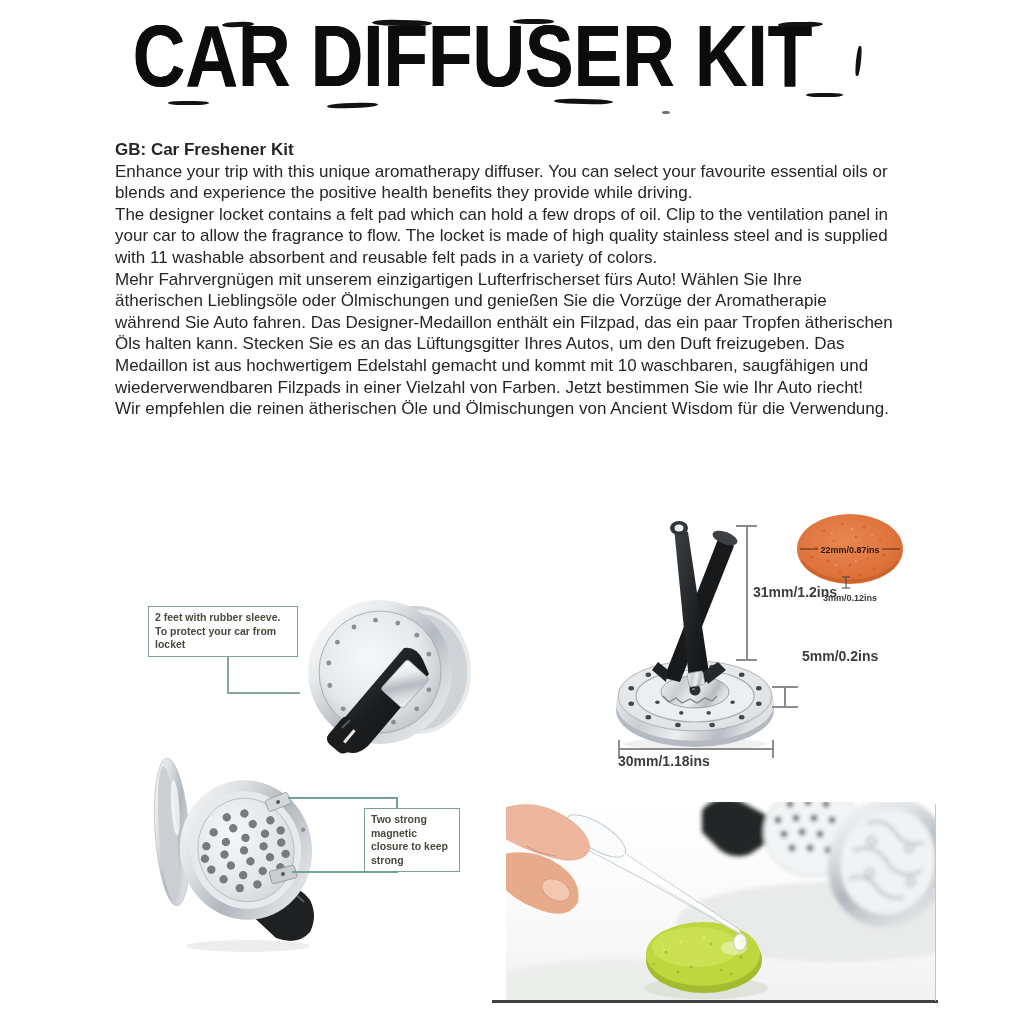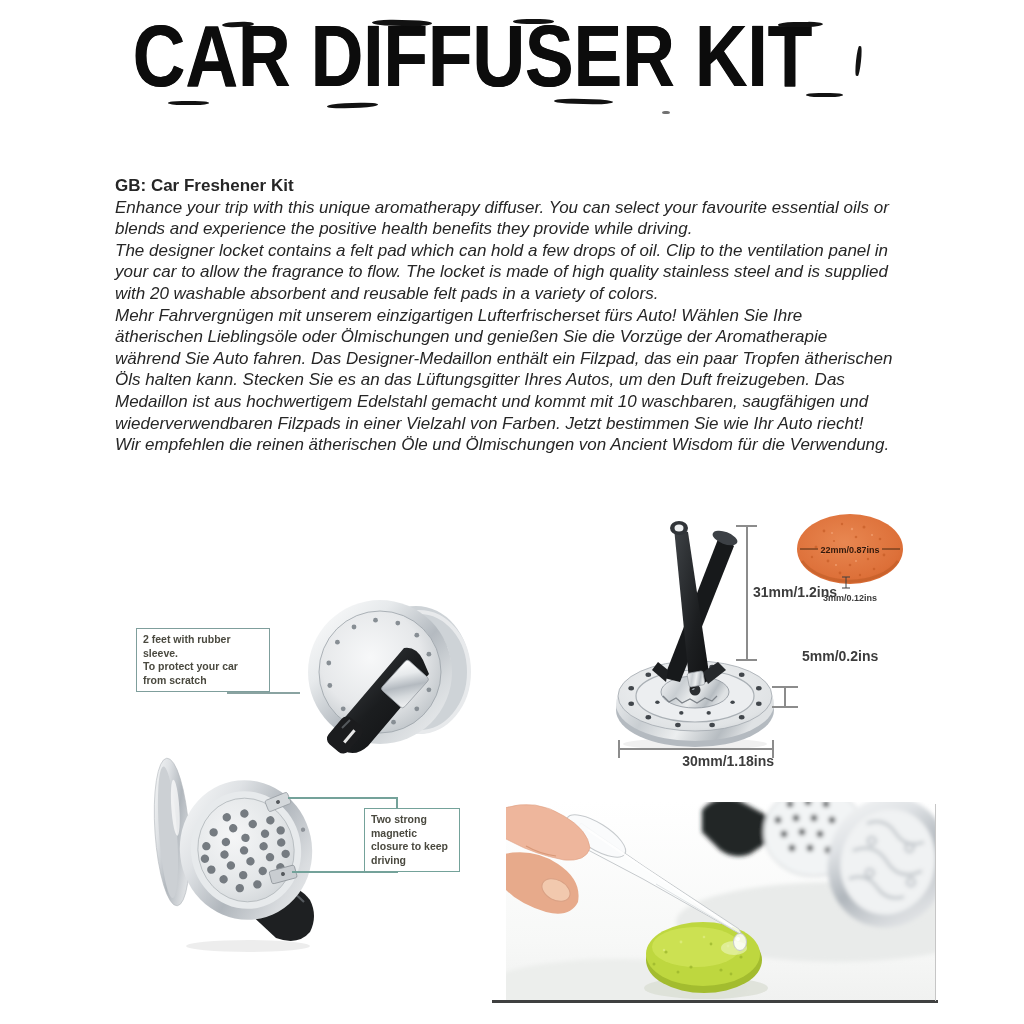--- a/index.html
+++ b/index.html
@@ -20,24 +20,24 @@
     display:inline-block;
     font-size:80px; font-weight:700; letter-spacing:0px; color:#0c0c0c;
     transform:scale(0.91,1.08); transform-origin:50% 0;
     text-shadow:0.5px 0 #0c0c0c;
   }
   .smudge{position:absolute; background:#121212; border-radius:45%/65%;}
 
   
   .textblock{
     position:absolute; left:115px; top:139px; width:778px;
-    font-size:17px; line-height:21.6px; color:#262626;margin-top:36px;
+    font-size:17px; line-height:21.6px; color:#262626;
   }
   .textblock h3{margin:0; font-size:17px; line-height:21.6px; font-weight:700;}
-  .textblock p{margin:0;font-style:italic;}
+  .textblock p{margin:0;}
   .de-gap{margin-top:30px !important;}
 
   
   .callout{
     position:absolute; background:#ffffff;
     border:1.5px solid #7f9e9c;
     font-size:10.5px; font-weight:700; color:#4a493f; line-height:13.5px;
     padding:4px 6px; box-sizing:border-box; z-index:5;
   }
   .line{position:absolute; background:#8aa3a1; z-index:4;}
@@ -67,27 +67,27 @@
 <div class="smudge" style="left:168px;top:101px;width:41px;height:4px"></div>
 <div class="smudge" style="left:327px;top:103px;width:51px;height:5px;transform:rotate(-2deg)"></div>
 <div class="smudge" style="left:554px;top:99px;width:59px;height:5px;transform:rotate(1deg)"></div>
 <div class="smudge" style="left:806px;top:93px;width:37px;height:4px"></div>
 <div class="smudge" style="left:856px;top:46px;width:5px;height:30px;transform:rotate(6deg)"></div>
 <div class="smudge" style="left:662px;top:111px;width:8px;height:3px;opacity:.6"></div>
 
 <div class="textblock">
   <h3>GB: Car Freshener Kit</h3>
   <p>Enhance your trip with this unique aromatherapy diffuser. You can select your favourite essential oils or blends and experience the positive health benefits they provide while driving.</p>
-  <p>The designer locket contains a felt pad which can hold a few drops of oil. Clip to the ventilation panel in your car to allow the fragrance to flow. The locket is made of high quality stainless steel and is supplied with 20 washable absorbent and reusable felt pads in a variety of colors.</p>
+  <p>The designer locket contains a felt pad which can hold a few drops of oil. Clip to the ventilation panel in your car to allow the fragrance to flow. The locket is made of high quality stainless steel and is supplied with 11 washable absorbent and reusable felt pads in a variety of colors.</p>
   <p>Mehr Fahrvergnügen mit unserem einzigartigen Lufterfrischerset fürs Auto! Wählen Sie Ihre ätherischen Lieblingsöle oder Ölmischungen und genießen Sie die Vorzüge der Aromatherapie während Sie Auto fahren. Das Designer-Medaillon enthält ein Filzpad, das ein paar Tropfen ätherischen Öls halten kann. Stecken Sie es an das Lüftungsgitter Ihres Autos, um den Duft freizugeben. Das Medaillon ist aus hochwertigem Edelstahl gemacht und kommt mit 10 waschbaren, saugfähigen und wiederverwendbaren Filzpads in einer Vielzahl von Farben. Jetzt bestimmen Sie wie Ihr Auto riecht! Wir empfehlen die reinen ätherischen Öle und Ölmischungen von Ancient Wisdom für die Verwendung.</p>
 </div>
 
-<div class="callout" style="left:136px;top:606px;width:134px;margin-top:22px;">
+<div class="callout" style="left:148px;top:606px;width:150px;">
   <div>2 feet with rubber sleeve.</div>
-  <div>To protect your car from scratch</div>
+  <div>To protect your car from locket</div>
 </div>
 <div class="line" style="left:227px;top:643px;width:1.5px;height:50px"></div>
 <div class="line" style="left:227px;top:692px;width:73px;height:1.5px"></div>
 
 <svg style="left:298px;top:578px" width="172" height="195" viewBox="0 0 172 195">
   <defs>
     <linearGradient id="chromeA" x1="0" y1="0" x2="1" y2="1">
       <stop offset="0" stop-color="#ffffff"></stop>
         <stop offset="0.3" stop-color="#e7eaec"></stop>
       <stop offset="0.55" stop-color="#b4bac0"></stop>
@@ -206,21 +206,21 @@
 <div class="dim-label" style="left:753px;top:587px">31mm/1.2ins</div>
 
 <div class="dim" style="left:772px;top:686px;width:26px;height:1.5px"></div>
 <div class="dim" style="left:772px;top:706px;width:26px;height:1.5px"></div>
 <div class="dim" style="left:784px;top:686px;width:1.5px;height:21px"></div>
 <div class="dim-label" style="left:802px;top:651px">5mm/0.2ins</div>
 
 <div class="dim" style="left:618px;top:748px;width:156px;height:1.5px"></div>
 <div class="dim" style="left:618px;top:740px;width:1.5px;height:18px"></div>
 <div class="dim" style="left:772px;top:740px;width:1.5px;height:18px"></div>
-<div class="dim-label" style="left:618px;top:756px;width:156px;text-align:right">30mm/1.18ins</div>
+<div class="dim-label" style="left:618px;top:756px;width:156px;text-align:left">30mm/1.18ins</div>
 
 <svg style="left:794px;top:509px" width="112" height="96" viewBox="0 0 112 96">
   <defs>
     <radialGradient id="orangeG" cx="0.45" cy="0.4" r="0.75">
       <stop offset="0" stop-color="#e88751"></stop>
         <stop offset="0.7" stop-color="#dd7039"></stop>
       <stop offset="1" stop-color="#cf6029"></stop>
     </radialGradient>
   </defs>
   <ellipse cx="56" cy="40" rx="53" ry="35" fill="url(#orangeG)"></ellipse>
@@ -334,21 +334,21 @@
     <circle cx="155" cy="124" r="2" fill="#55595d"></circle>
   </g>
 </svg>
 
 <div class="tealline" style="left:288px;top:797px;width:110px;height:1.5px"></div>
 <div class="tealline" style="left:396px;top:797px;width:1.5px;height:13px"></div>
 <div class="tealline" style="left:396px;top:845px;width:1.5px;height:27px"></div>
 <div class="tealline" style="left:292px;top:871px;width:106px;height:1.5px"></div>
 <div class="callout" style="left:364px;top:808px;width:96px;border-color:#74a29a">
   <div>Two strong magnetic</div>
-  <div>closure to keep driving</div>
+  <div>closure to keep strong</div>
 </div>
 
 <div class="photo-frame" style="left:506px;top:802px;width:430px;height:200px">
 <svg style="left:0;top:0" width="430" height="200" viewBox="0 0 430 200">
   <defs>
     <linearGradient id="photoBg" x1="0" y1="0" x2="0" y2="1">
       <stop offset="0" stop-color="#ffffff"></stop>
           <stop offset="0.7" stop-color="#f7f8f7"></stop>
       <stop offset="1" stop-color="#f0f1f0"></stop>
     </linearGradient>

